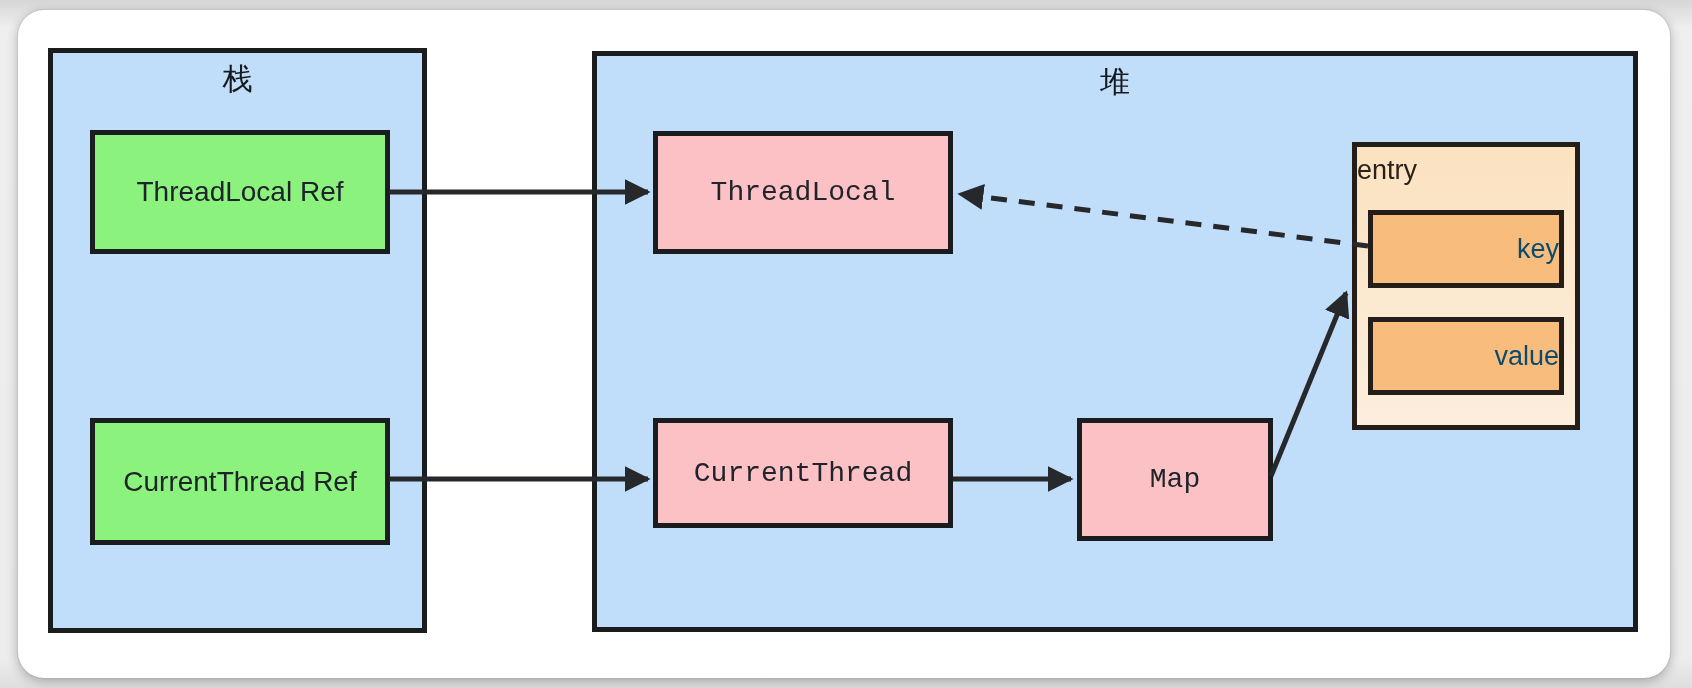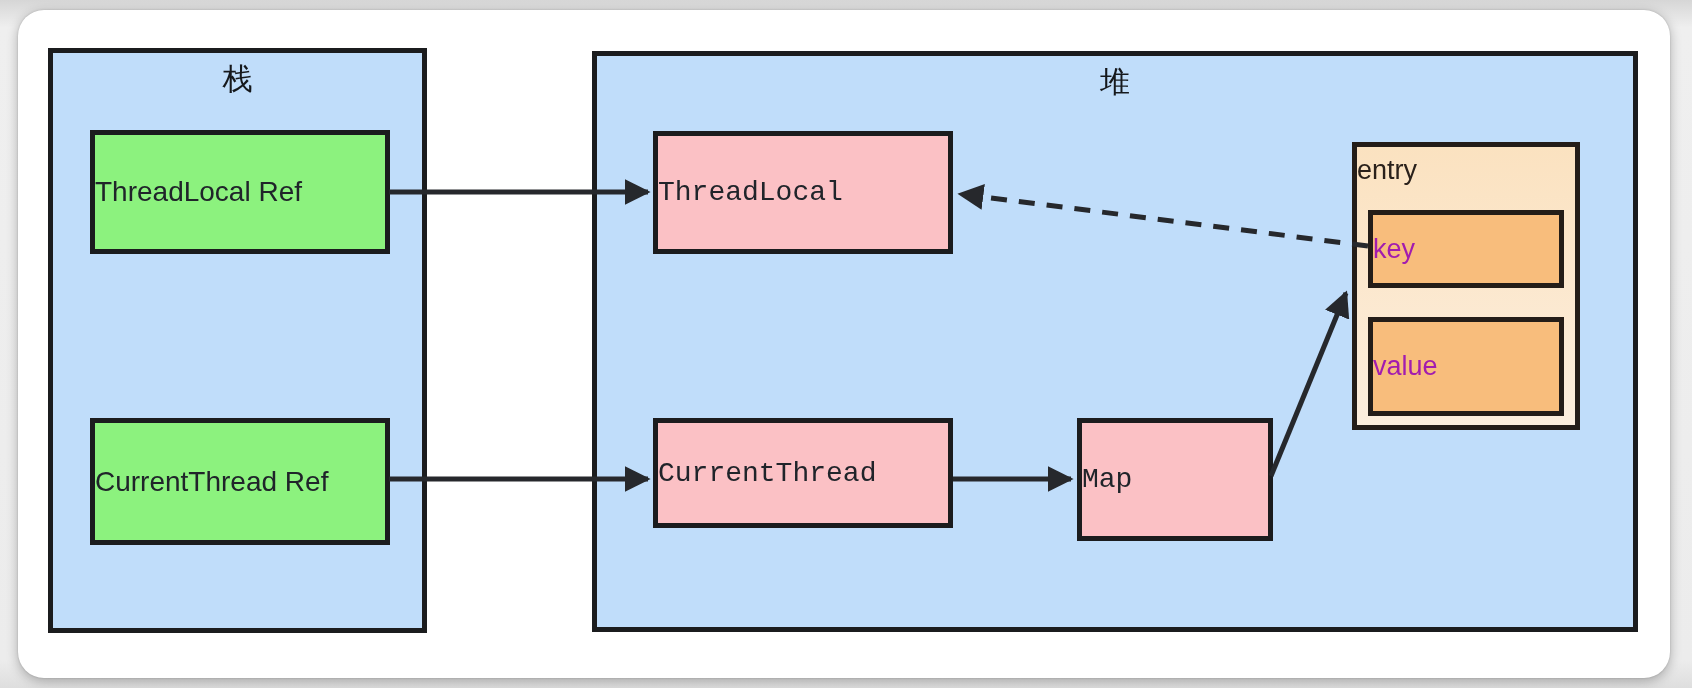--- a/index.html
+++ b/index.html
@@ -16,36 +16,36 @@
   }
   .region{
     position:absolute;border:5px solid #1b1c1e;background:#c0ddfa;box-sizing:border-box;
   }
   .region-title{
     position:absolute;top:6px;left:0;right:0;text-align:center;
     font-size:30px;color:#15181c;
   }
   .node{
     position:absolute;border:5px solid #1b1c1e;box-sizing:border-box;
-    display:flex;align-items:center;justify-content:flex-start;
+    display:flex;align-items:center;justify-content:center;
     font-size:28px;color:#20242a;
   }
   .green{background:#8cf27e;}
   .pink{background:#fbc1c5;font-family:Liberation Mono, monospace;}
   .entry-box{
     position:absolute;border:5px solid #241d18;box-sizing:border-box;
     background:linear-gradient(180deg,#fbe2c0 0%,#fceedd 100%);
     color:#2a211b;
   }
   .entry-title{
     position:absolute;top:8px;left:0;right:0;font-size:27px;color:#2a211b;
   }
   .field{
     position:absolute;border:5px solid #241d18;box-sizing:border-box;background:#f8bd7c;
-    display:flex;align-items:center;justify-content:flex-start;font-size:27px;color:#a21caf;
+    display:flex;align-items:center;justify-content:flex-end;font-size:27px;color:#0c4a6e;
   }
   svg.arrows{position:absolute;left:0;top:0;pointer-events:none;}
 </style>
 </head>
 <body>
 
 <div class="card">
 
   <div class="region" style="left:30px;top:38px;width:379px;height:585px;">
     <div class="region-title">栈</div>
@@ -70,21 +70,21 @@
   </div>
   <div class="node pink" style="left:1059px;top:408px;width:196px;height:123px;">
     <span>Map</span>
   </div>
 
   <div class="entry-box" style="left:1334px;top:132px;width:228px;height:288px;">
     <div class="entry-title">entry</div>
     <div class="field" style="left:11px;top:63px;width:196px;height:78px;">
       <span>key</span>
     </div>
-    <div class="field" style="left:11px;top:170px;width:196px;height:99px;">
+    <div class="field" style="left:11px;top:170px;width:196px;height:78px;">
       <span>value</span>
     </div>
   </div>
 
   <svg class="arrows" width="1652" height="668" viewBox="0 0 1652 668">
     <defs>
       <marker id="ah" viewBox="0 0 10 10" refX="9" refY="5" markerWidth="5.2" markerHeight="5.2" orient="auto-start-reverse">
         <path d="M0,0 L10,5 L0,10 z" fill="#26282c"></path>
       </marker>
     </defs>

